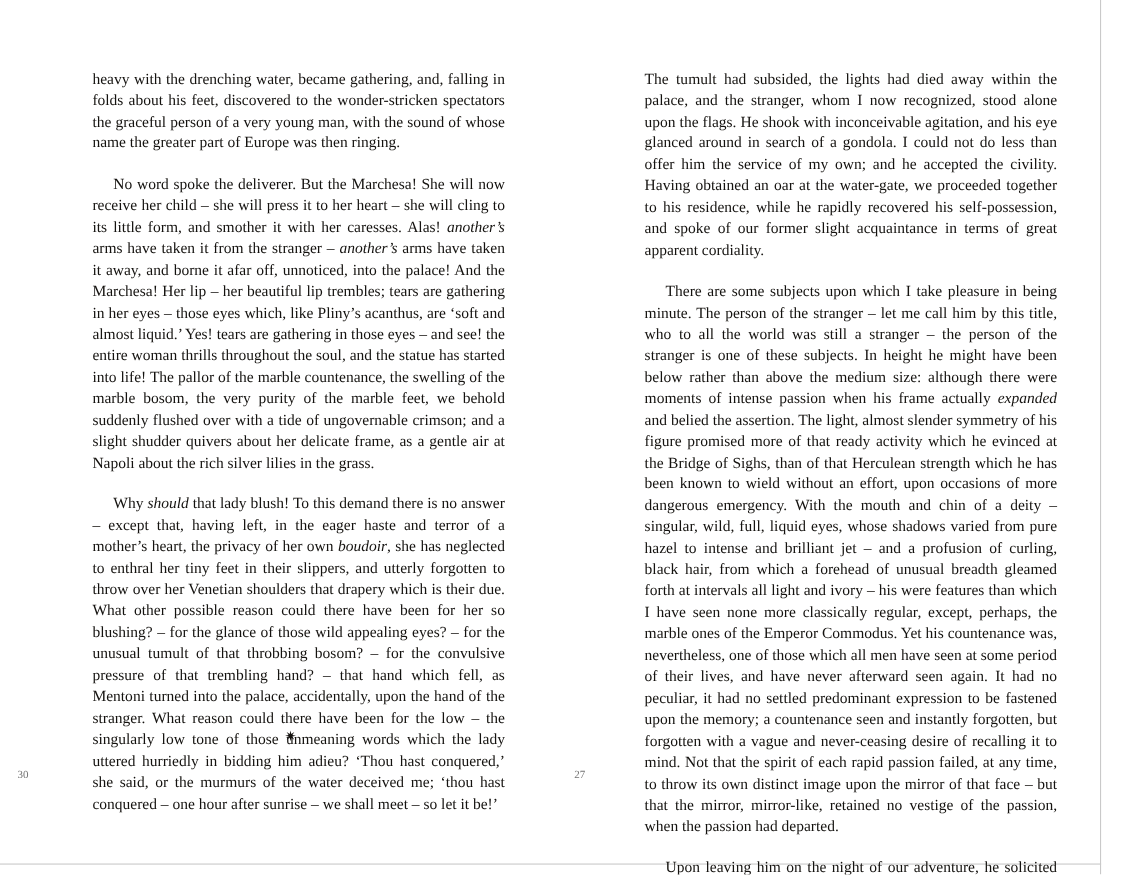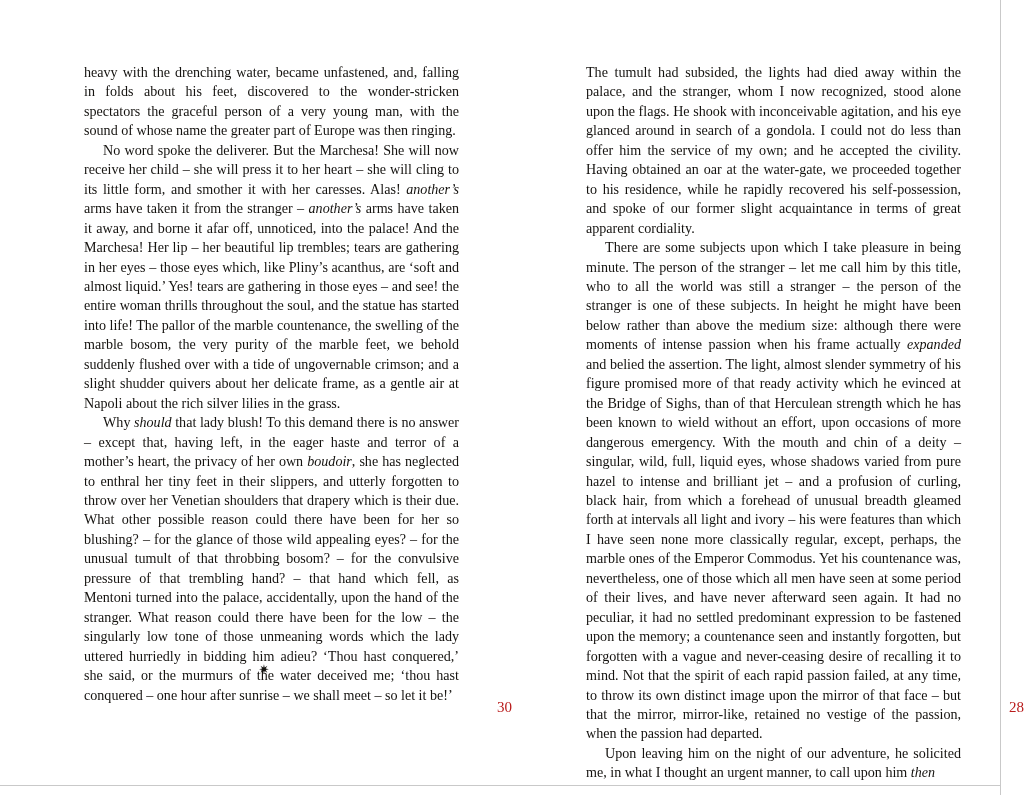--- a/index.html
+++ b/index.html
@@ -63,20 +63,21 @@
   }
   .page-left .text-block  { left: 84px; }
   .page-right .text-block { left: 74px; }
 
   .text-block p {
     margin: 0;
     text-indent: 0;
   }
   .text-block p + p {
     text-indent: 1.35em;
+    margin-top: 18px;
   }
   
   .text-block p:last-child {
     text-align: justify;
   }
 
   em {
     font-style: italic;
   }
 
@@ -88,24 +89,24 @@
     font-size: 13px;
     line-height: 1;
     color: #14120f;
     letter-spacing: 0;
   }
 
   .folio {
     position: absolute;
     left: 0;
     width: 512px;
-    text-align: right;
-    font-size: 15px;
+    text-align: left;
+    font-size: 10px;
     line-height: 1;
-    color: #b91c1c;
+    color: #737373;
     font-variant-numeric: oldstyle-nums;
   }
 
   .page-left  .divider { top: 663px; }
   .page-left  .folio   { top: 700px; }
   .page-right .folio   { top: 700px; }
 
   
   .page-left  .folio   { padding-left: 16px; box-sizing: border-box; }
   .page-right .folio   { padding-left: 10px; box-sizing: border-box; }
@@ -114,30 +115,30 @@
 </head>
 <body>
 
 <div class="scan-edge-right"></div>
 <div class="scan-edge-bottom"></div>
 
 <div class="spread">
 
   <div class="page page-left">
     <div class="text-block">
-        <p style="text-indent: 0px;">heavy with the drenching water, became unfastened, and, falling in folds about his feet, discovered to the wonder-stricken spectators the graceful person of a very young man, with the sound of whose name the greater part of Europe was then ringing.</p>
+        <p style="text-indent: 0px;">heavy with the drenching water, became gathering, and, falling in folds about his feet, discovered to the wonder-stricken spectators the graceful person of a very young man, with the sound of whose name the greater part of Europe was then ringing.</p>
         <p>No word spoke the deliverer. But the Marchesa! She will now receive her child – she will press it to her heart – she will cling to its little form, and smother it with her caresses. Alas! <em>another’s</em> arms have taken it from the stranger – <em>another’s</em> arms have taken it away, and borne it afar off, unnoticed, into the palace! And the Marchesa! Her lip – her beautiful lip trembles; tears are gathering in her eyes – those eyes which, like Pliny’s acanthus, are ‘soft and almost liquid.’ Yes! tears are gathering in those eyes – and see! the entire woman thrills throughout the soul, and the statue has started into life! The pallor of the marble countenance, the swelling of the marble bosom, the very purity of the marble feet, we behold suddenly flushed over with a tide of ungovernable crimson; and a slight shudder quivers about her delicate frame, as a gentle air at Napoli about the rich silver lilies in the grass.</p>
         <p>Why <em>should</em> that lady blush! To this demand there is no answer – except that, having left, in the eager haste and terror of a mother’s heart, the privacy of her own <em>boudoir</em>, she has neglected to enthral her tiny feet in their slippers, and utterly forgotten to throw over her Venetian shoulders that drapery which is their due. What other possible reason could there have been for her so blushing? – for the glance of those wild appealing eyes? – for the unusual tumult of that throbbing bosom? – for the convulsive pressure of that trembling hand? – that hand which fell, as Mentoni turned into the palace, accidentally, upon the hand of the stranger. What reason could there have been for the low – the singularly low tone of those unmeaning words which the lady uttered hurriedly in bidding him adieu? ‘Thou hast conquered,’ she said, or the murmurs of the water deceived me; ‘thou hast conquered – one hour after sunrise – we shall meet – so let it be!’</p>
       </div>
     <div class="divider">✷</div>
     <div class="folio">30</div>
   </div>
 
   <div class="page page-right">
     <div class="text-block">
         <p>The tumult had subsided, the lights had died away within the palace, and the stranger, whom I now recognized, stood alone upon the flags. He shook with inconceivable agitation, and his eye glanced around in search of a gondola. I could not do less than offer him the service of my own; and he accepted the civility. Having obtained an oar at the water-gate, we proceeded together to his residence, while he rapidly recovered his self-possession, and spoke of our former slight acquaintance in terms of great apparent cordiality.</p>
         <p>There are some subjects upon which I take pleasure in being minute. The person of the stranger – let me call him by this title, who to all the world was still a stranger – the person of the stranger is one of these subjects. In height he might have been below rather than above the medium size: although there were moments of intense passion when his frame actually <em>expanded</em> and belied the assertion. The light, almost slender symmetry of his figure promised more of that ready activity which he evinced at the Bridge of Sighs, than of that Herculean strength which he has been known to wield without an effort, upon occasions of more dangerous emergency. With the mouth and chin of a deity – singular, wild, full, liquid eyes, whose shadows varied from pure hazel to intense and brilliant jet – and a profusion of curling, black hair, from which a forehead of unusual breadth gleamed forth at intervals all light and ivory – his were features than which I have seen none more classically regular, except, perhaps, the marble ones of the Emperor Commodus. Yet his countenance was, nevertheless, one of those which all men have seen at some period of their lives, and have never afterward seen again. It had no peculiar, it had no settled predominant expression to be fastened upon the memory; a countenance seen and instantly forgotten, but forgotten with a vague and never-ceasing desire of recalling it to mind. Not that the spirit of each rapid passion failed, at any time, to throw its own distinct image upon the mirror of that face – but that the mirror, mirror-like, retained no vestige of the passion, when the passion had departed.</p>
         <p>Upon leaving him on the night of our adventure, he solicited me, in what I thought an urgent manner, to call upon him <em>then</em></p>
       </div>
-    <div class="folio">28</div>
+    <div class="folio">27</div>
   </div>
 
 </div>
 
 </body></html>

